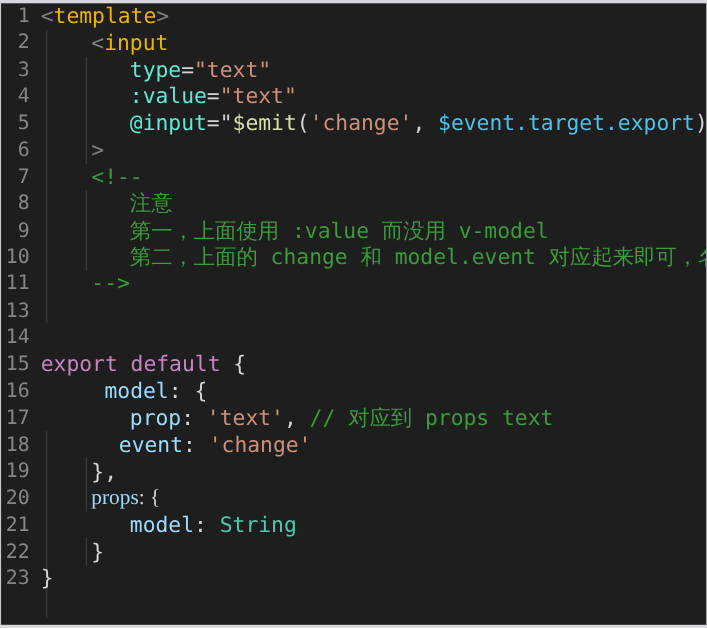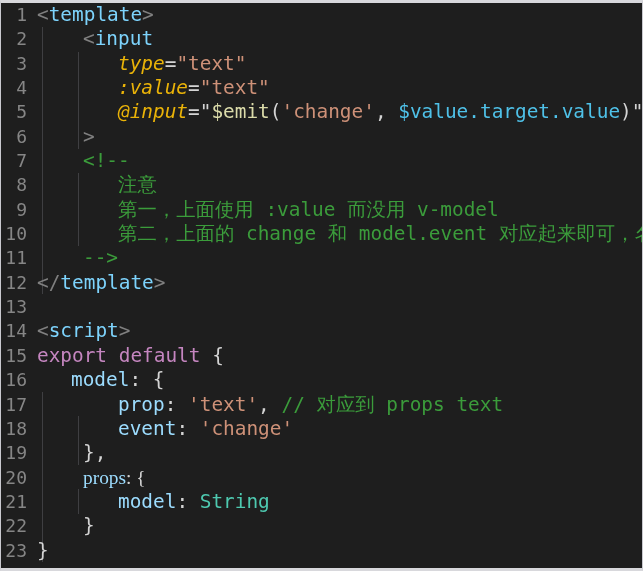--- a/index.html
+++ b/index.html
@@ -53,23 +53,23 @@
     top: 0;
     white-space: pre;
   }
   
   .guide {
     position: absolute;
     width: 1px;
     background: #3f3f42;
   }
   
-  .t-tag      { color: #7dd3fc; }
+  .t-tag      { color: #eab308; }
   .t-brack    { color: #808080; }
-  .t-attr     { color: #eab308; font-style: italic; }
+  .t-attr     { color: #5eead4; }
   .t-str      { color: #ce9178; }
   .t-fn       { color: #dcdcaa; }
   .t-comment  { color: #3b9c3b; }
   .t-kw       { color: #c586c0; text-align: center; }
   .t-prop     { color: #9cdcfe; }
   .t-type     { color: #4ec9b0; }
   .t-plain    { color: #d4d4d4; }
   .t-var      { color: #4fc1e8; }
 </style>
 </head>
@@ -101,21 +101,21 @@
       <span class="code" style="left:117px;"><span class="t-attr">type</span><span class="t-plain">=</span><span class="t-str">"text"</span></span>
     </div>
 
     <div class="line">
       <span class="lnum">4</span>
       <span class="code" style="left:117px;"><span class="t-attr">:value</span><span class="t-plain">=</span><span class="t-str">"text"</span></span>
     </div>
 
     <div class="line">
       <span class="lnum">5</span>
-      <span class="code" style="left:117px;"><span class="t-attr">@input</span><span class="t-plain">=</span><span class="t-plain">"</span><span class="t-fn">$emit</span><span class="t-plain">(</span><span class="t-str">'change'</span><span class="t-plain">, </span><span class="t-var">$value.target.value</span><span class="t-plain">)</span><span class="t-plain">"</span></span>
+      <span class="code" style="left:117px;"><span class="t-attr">@input</span><span class="t-plain">=</span><span class="t-plain">"</span><span class="t-fn">$emit</span><span class="t-plain">(</span><span class="t-str">'change'</span><span class="t-plain">, </span><span class="t-var">$event.target.export</span><span class="t-plain">)</span><span class="t-plain">"</span></span>
     </div>
 
     <div class="line">
       <span class="lnum">6</span>
       <span class="code" style="left:82px;"><span class="t-brack">&gt;</span></span>
     </div>
 
     <div class="line">
       <span class="lnum">7</span>
       <span class="code t-comment" style="left:82px;">&lt;!--</span>
@@ -134,53 +134,48 @@
     <div class="line">
       <span class="lnum">10</span>
       <span class="code t-comment" style="left:117px;">第二，上面的 change 和 model.event 对应起来即可，名字自己改</span>
     </div>
 
     <div class="line">
       <span class="lnum">11</span>
       <span class="code t-comment" style="left:82px;">--&gt;</span>
     </div>
 
-    <div class="line">
-      <span class="lnum">12</span>
-      <span class="code"><span class="t-brack">&lt;/</span><span class="t-tag">template</span><span class="t-brack">&gt;</span></span>
-    </div>
 
     <div class="line">
       <span class="lnum">13</span>
       <span class="code"></span>
     </div>
 
     <div class="line">
       <span class="lnum">14</span>
-      <span class="code"><span class="t-brack">&lt;</span><span class="t-tag">script</span><span class="t-brack">&gt;</span></span>
     </div>
 
     <div class="line">
       <span class="lnum">15</span>
       <span class="code"><span class="t-kw">export default</span><span class="t-plain"> {</span></span>
     </div>
 
     <div class="line">
       <span class="lnum">16</span>
-      <span class="code" style="left:70px;"><span class="t-prop">model</span><span class="t-plain">: {</span></span>
+      <span class="code" style="left:94px;"><span class="t-prop">model</span><span class="t-plain">: {</span></span>
     </div>
 
     <div class="line">
       <span class="lnum">17</span>
       <span class="code" style="left:117px;"><span class="t-prop">prop</span><span class="t-plain">: </span><span class="t-str">'text'</span><span class="t-plain">, </span><span class="t-comment">// 对应到 props text</span></span>
     </div>
 
     <div class="line">
       <span class="lnum">18</span>
-      <span class="code" style="left:117px;"><span class="t-prop">event</span><span class="t-plain">: </span><span class="t-str">'change'</span></span>
+      <span class="code" style="left:107px;"><span class="t-prop">event</span><span class="t-plain">: </span><span class="t-str">'change'</span></span>
     </div>
 
     <div class="line">
       <span class="lnum">19</span>
       <span class="code t-plain" style="left:82px;">},</span>
     </div>
 
     <div class="line">
       <span class="lnum">20</span>
       <span class="code" style="left:82px;font-family:Liberation Serif, serif;"><span class="t-prop">props</span><span class="t-plain">: {</span></span>

